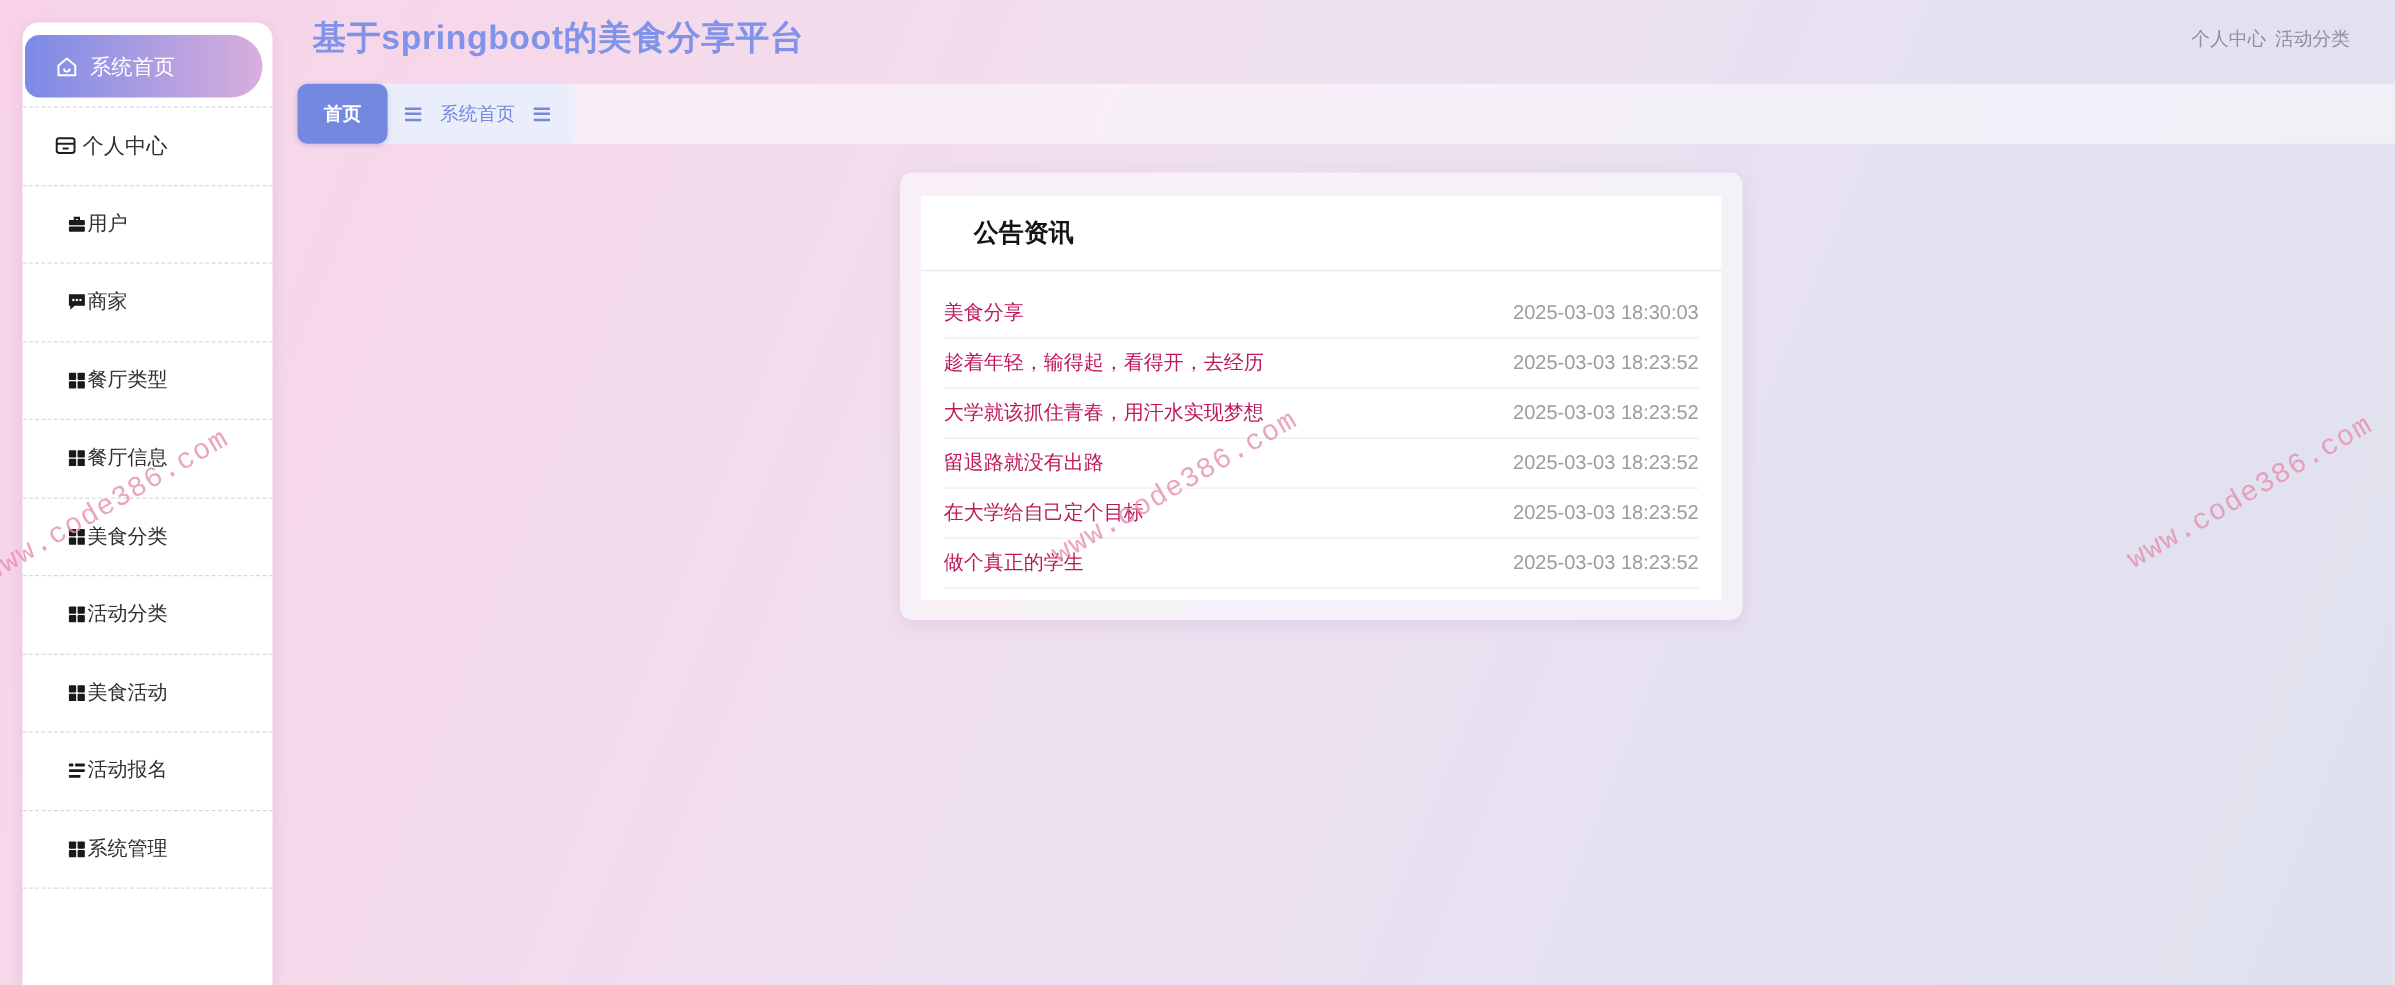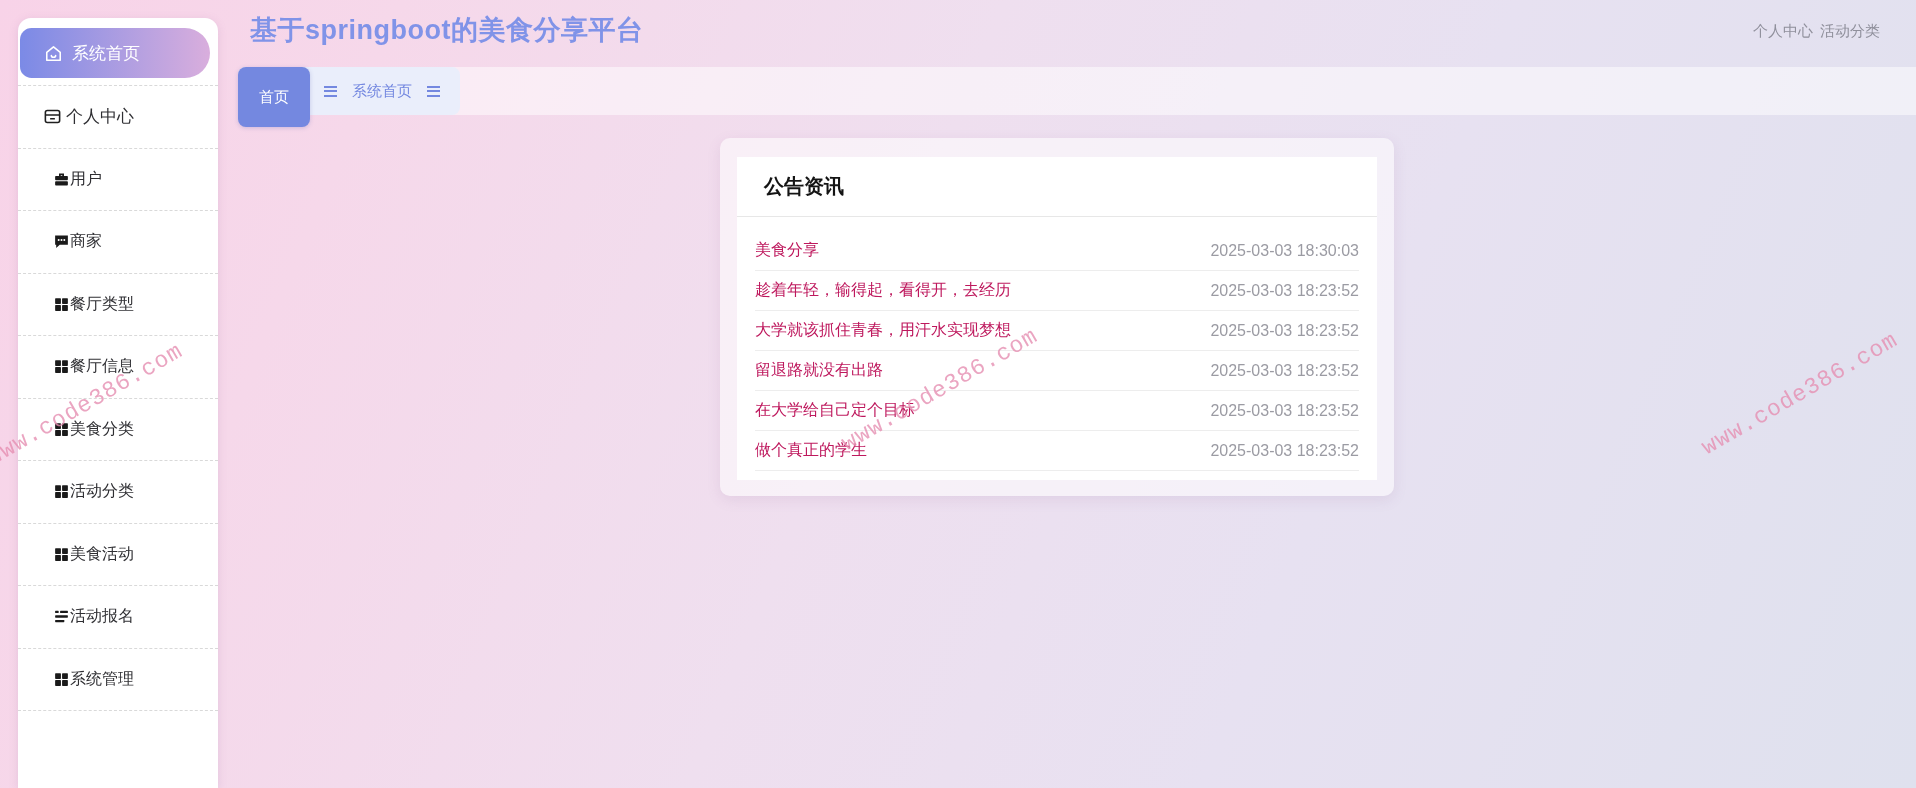--- a/index.html
+++ b/index.html
@@ -34,35 +34,35 @@
   .menu::after{content:"";display:block;border-top:1px dashed #d9d9d9;}
   .mi-icon{width:17px;height:17px;display:inline-flex;flex:0 0 auto;}
   .menu-item.profile .mi-icon{width:19px;height:19px;}
   .mi-icon svg{width:100%;height:100%;display:block;}
 
   
   .tabs-band{position:absolute;left:238px;top:67px;right:0;height:48px;
     background:rgba(255,255,255,0.5);border-radius:8px 0 0 8px;}
   .tab-strip{position:absolute;left:0;top:0;width:222px;height:48px;background:#eaeefb;
     border-radius:8px;display:flex;align-items:center;padding-left:86px;gap:15px;}
-  .tab-active{position:absolute;left:0;top:0;width:72px;height:60px;background:var(--accent);
-    border-radius:8px;color:#ffffff;font-size:15px;font-weight:normal;display:flex;
+  .tab-active{position:absolute;left:0;top:0;width:72px;height:48px;background:var(--accent);
+    border-radius:8px;color:#ffffff;font-size:15px;font-weight:bold;display:flex;
     align-items:center;justify-content:center;cursor:pointer;box-shadow:0 1px 4px rgba(80,90,180,0.25);}
   .crumb{color:var(--accent);font-size:15px;cursor:pointer;white-space:nowrap;}
   .fold-icon{display:inline-block;width:13px;height:11px;border-top:2px solid currentColor;
     border-bottom:2px solid currentColor;position:relative;color:var(--accent);cursor:pointer;}
   .fold-icon::after{content:"";position:absolute;left:0;right:0;top:50%;margin-top:-1px;
     height:2px;background:currentColor;}
 
   
   .card-wrapper{position:absolute;left:720px;top:138px;width:674px;height:358px;
     background:rgba(255,255,255,0.55);border-radius:10px;
     box-shadow:0 4px 14px rgba(140,90,150,0.12);padding:19px 17px 16px 17px;}
   .card{width:100%;height:100%;background:#ffffff;}
-  .card-title{height:60px;display:flex;align-items:center;padding-left:27px;
+  .card-title{height:60px;display:flex;align-items:center;padding-left:42px;
     font-size:20px;font-weight:bold;color:#141414;border-bottom:1px solid #e7e7e7;}
   .rows{padding:14px 18px 0 18px;}
   .row{height:40px;display:flex;align-items:center;justify-content:space-between;
     border-bottom:1px solid #ededed;cursor:pointer;}
   .row-title{font-size:16px;color:#be185d;}
   .row-date{font-size:16px;color:var(--date-gray);}
 
   
   .wm{position:absolute;font-family:"Liberation Mono","DejaVu Sans Mono",monospace;
     font-size:23px;color:var(--watermark);opacity:0.8;white-space:nowrap;

